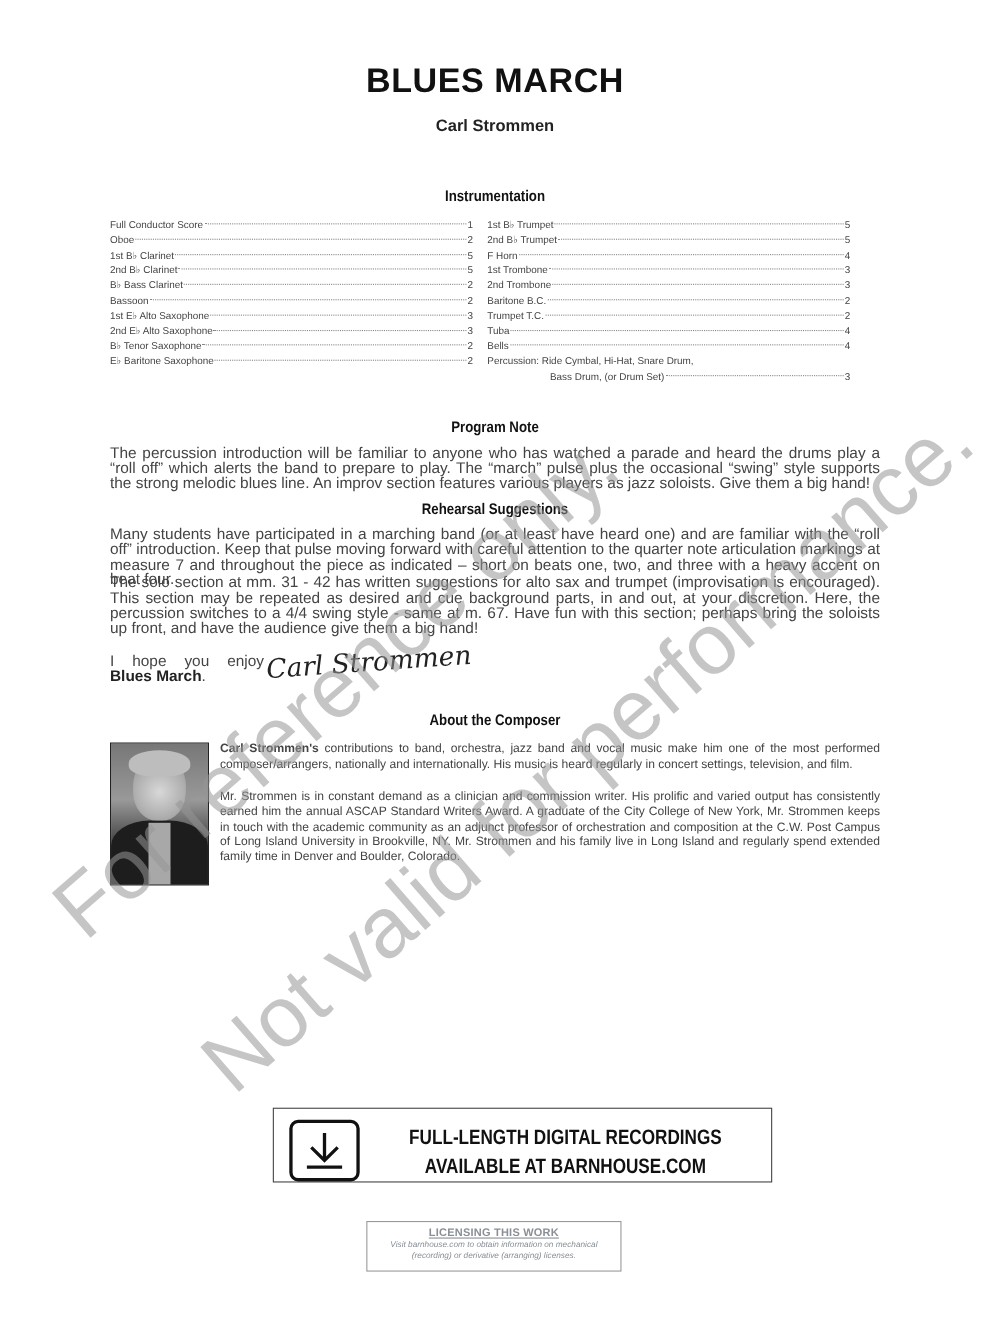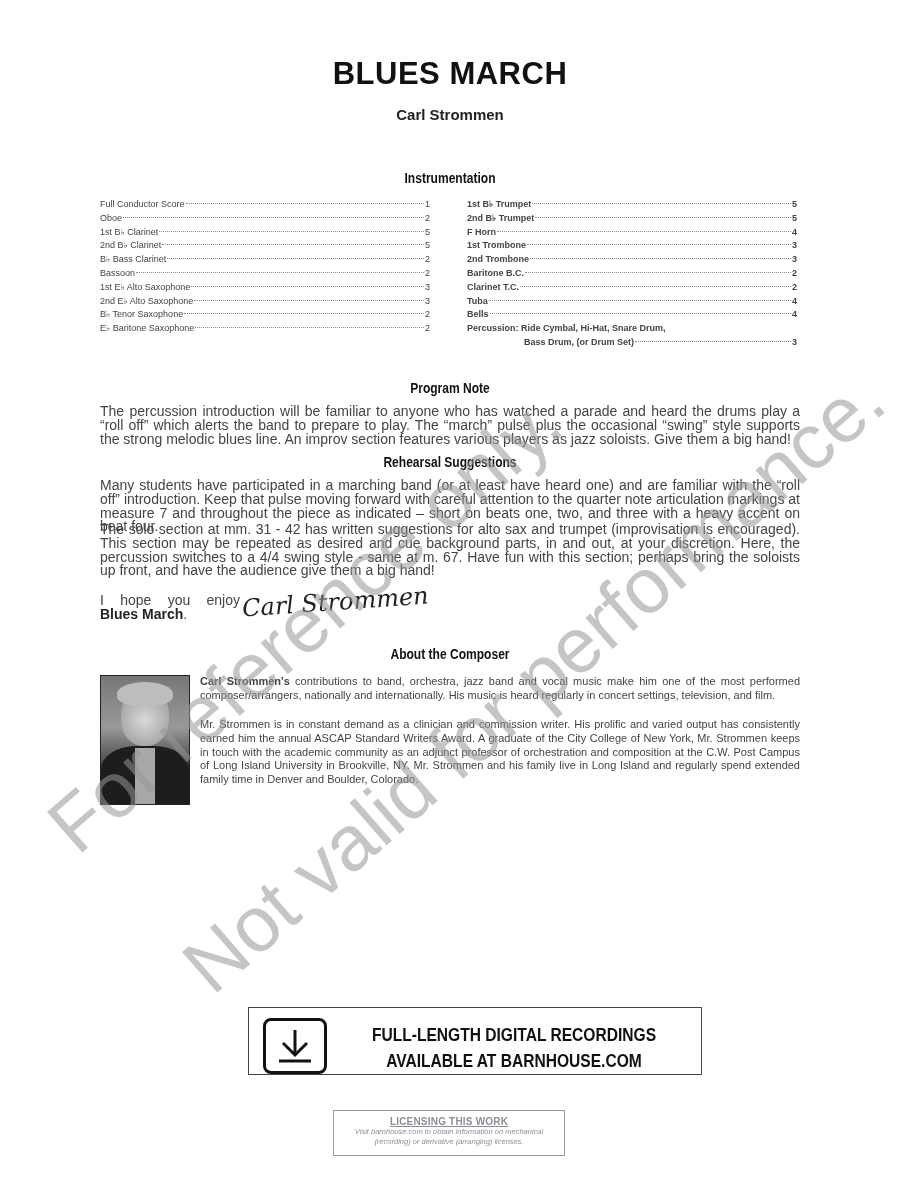--- a/index.html
+++ b/index.html
@@ -17,21 +17,21 @@
     position: absolute; top: 106px; left: 0; width: 900px; text-align: center;
     font-weight: bold; font-size: 15px; color: #222;
   }
   .h2 {
     position: absolute; left: 0; width: 900px; text-align: center;
     font-family: "Liberation Sans", sans-serif; font-weight: bold; font-size: 14px;
     color: #111; transform: scaleX(0.86); transform-origin: center;
   }
   .inst-col { position: absolute; top: 198px; width: 330px; font-size: 9px; color: #444; }
   .inst-col.left { left: 100px; }
-  .inst-col.right { left: 467px; font-weight: bold; }
+  .inst-col.right { left: 443px; }
   .inst-row { display: flex; align-items: baseline; height: 13.8px; line-height: 13.8px; white-space: nowrap; }
   .inst-name { flex: 0 0 auto; }
   .inst-dots { flex: 1 1 auto; border-bottom: 1px dotted #888; margin: 0 1px; transform: translateY(-3px); }
   .inst-count { flex: 0 0 auto; }
   .inst-indent { padding-left: 57px; }
   .para {
     position: absolute; left: 100px; width: 700px; font-size: 14px; line-height: 13.8px;
     color: #444; text-align: justify;
   }
   .para b { color: #222; }
@@ -172,21 +172,21 @@
         <span class="inst-name">2nd Trombone</span>
         <span class="inst-dots"></span>
         <span class="inst-count">3</span>
       </div>
     <div class="inst-row">
         <span class="inst-name">Baritone B.C.</span>
         <span class="inst-dots"></span>
         <span class="inst-count">2</span>
       </div>
     <div class="inst-row">
-        <span class="inst-name">Clarinet T.C.</span>
+        <span class="inst-name">Trumpet T.C.</span>
         <span class="inst-dots"></span>
         <span class="inst-count">2</span>
       </div>
     <div class="inst-row">
         <span class="inst-name">Tuba</span>
         <span class="inst-dots"></span>
         <span class="inst-count">4</span>
       </div>
     <div class="inst-row">
         <span class="inst-name">Bells</span>

